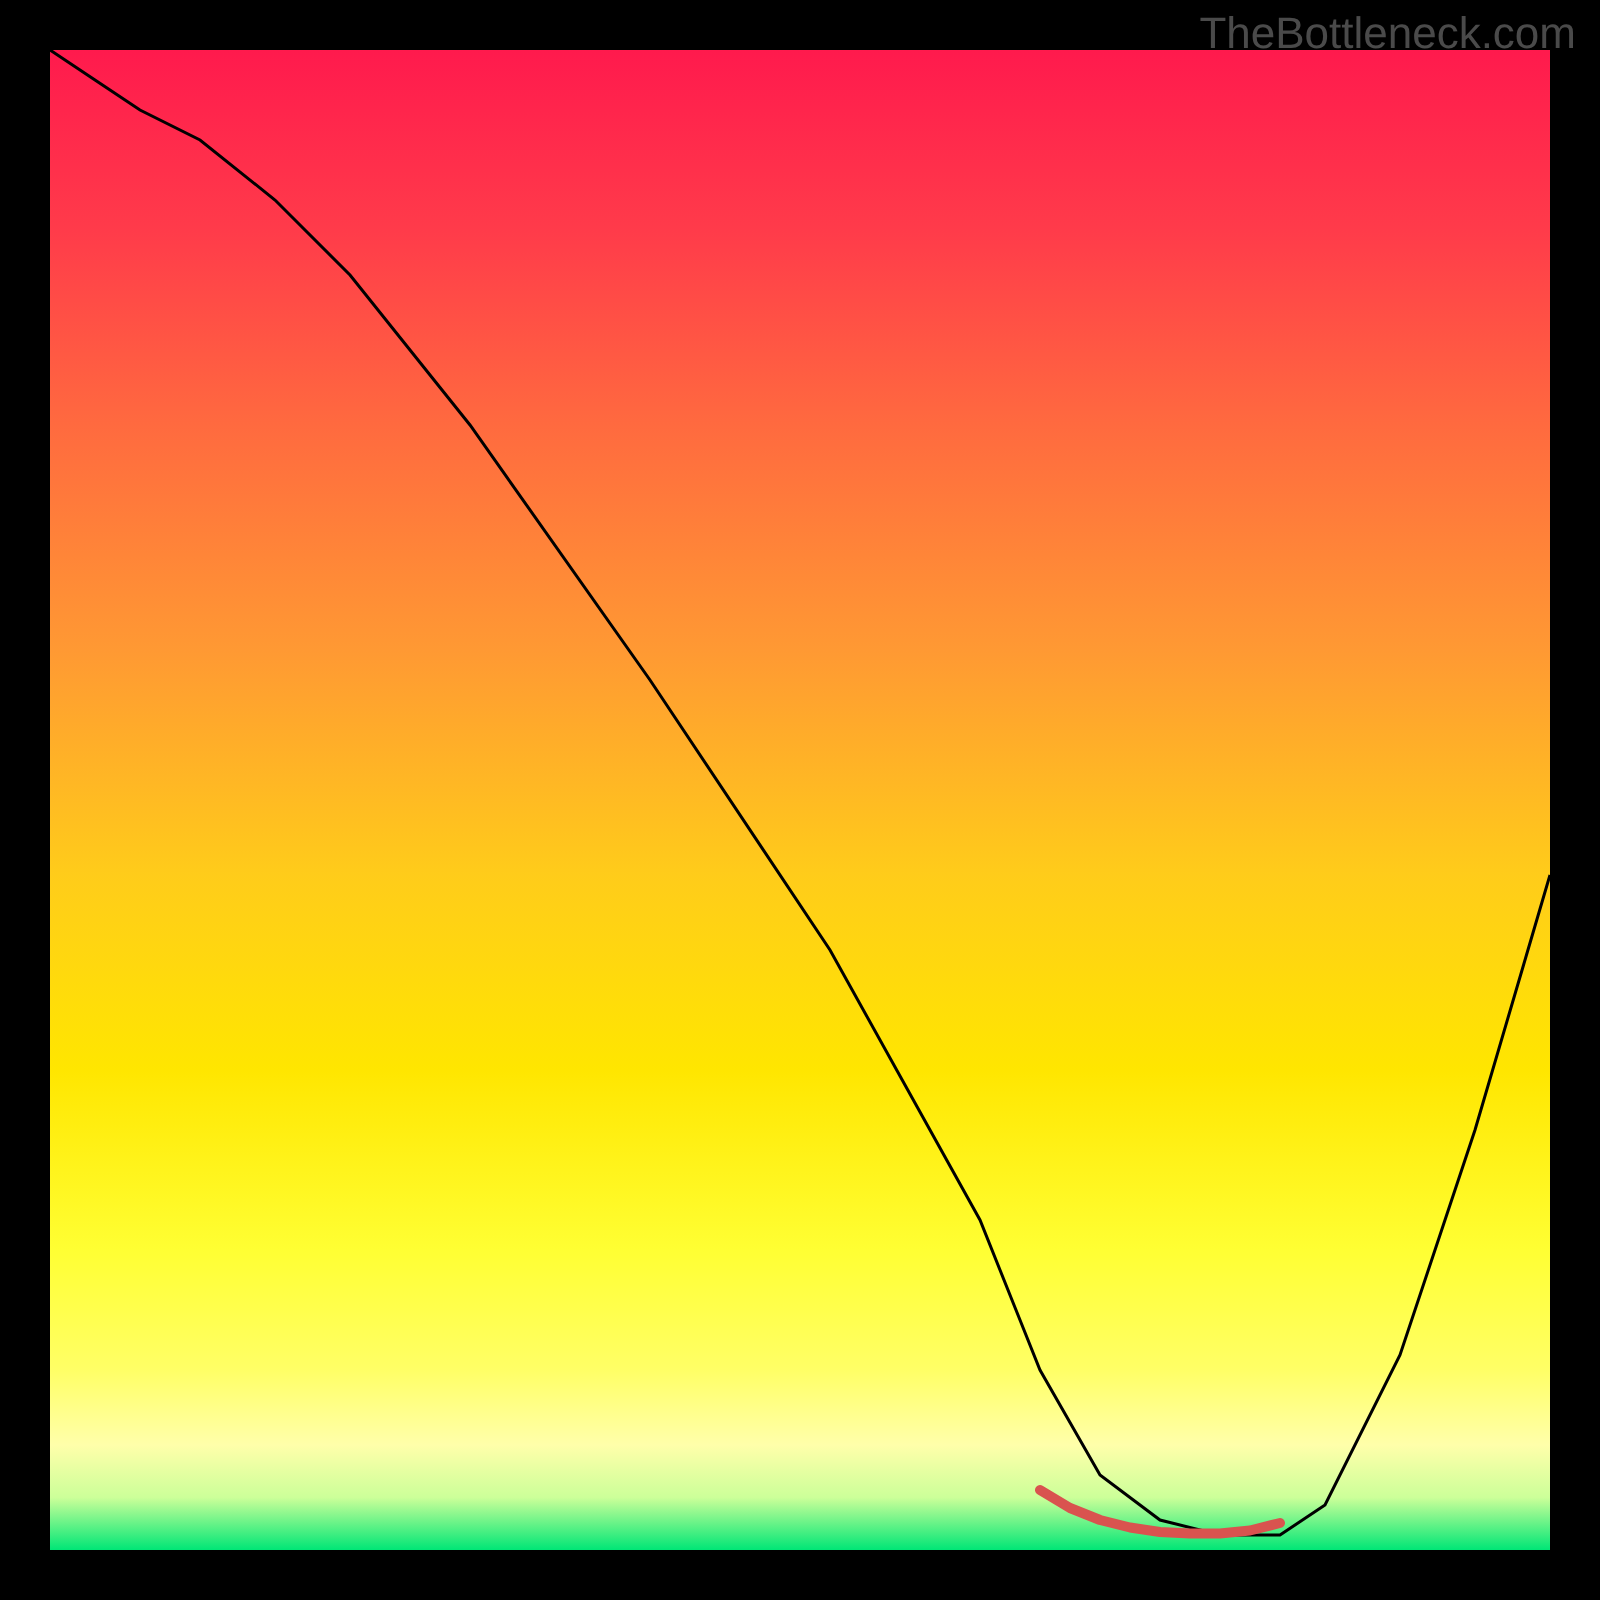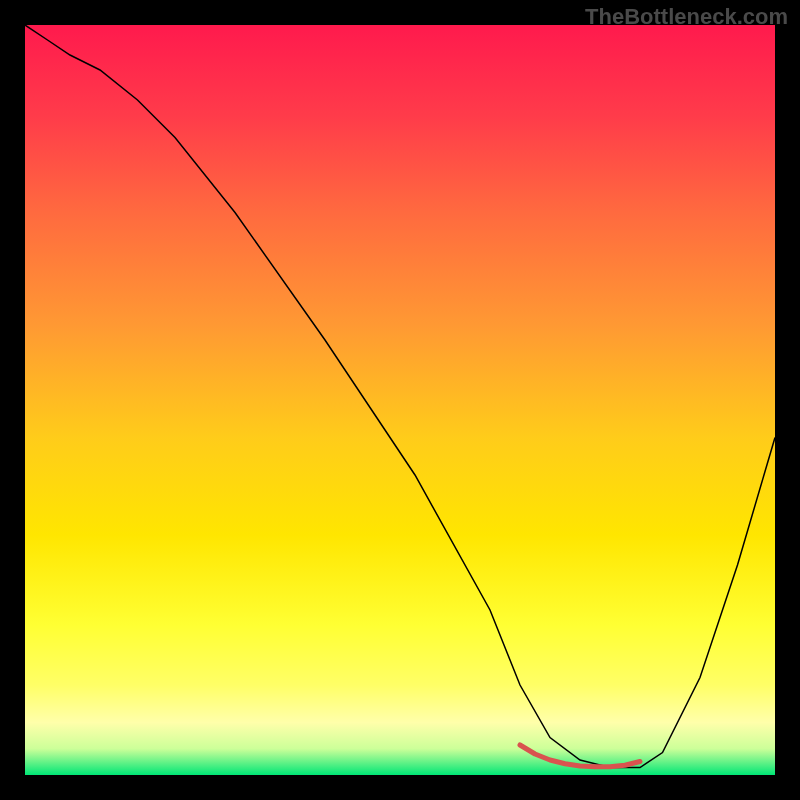--- a/index.html
+++ b/index.html
@@ -11,21 +11,21 @@
     overflow: hidden;
     position: relative;
     font-family: Arial, Helvetica, sans-serif;
   }
   .watermark {
     position: absolute;
     top: 4px;
     right: 12px;
     color: #4a4a4a;
     font-size: 22px;
-    font-weight: bold;
+    font-weight: normal;
     z-index: 10;
     text-align: center;
   }
   .plot-area {
     position: absolute;
     left: 25px;
     top: 25px;
     width: 750px;
     height: 750px;
     z-index: 1;

